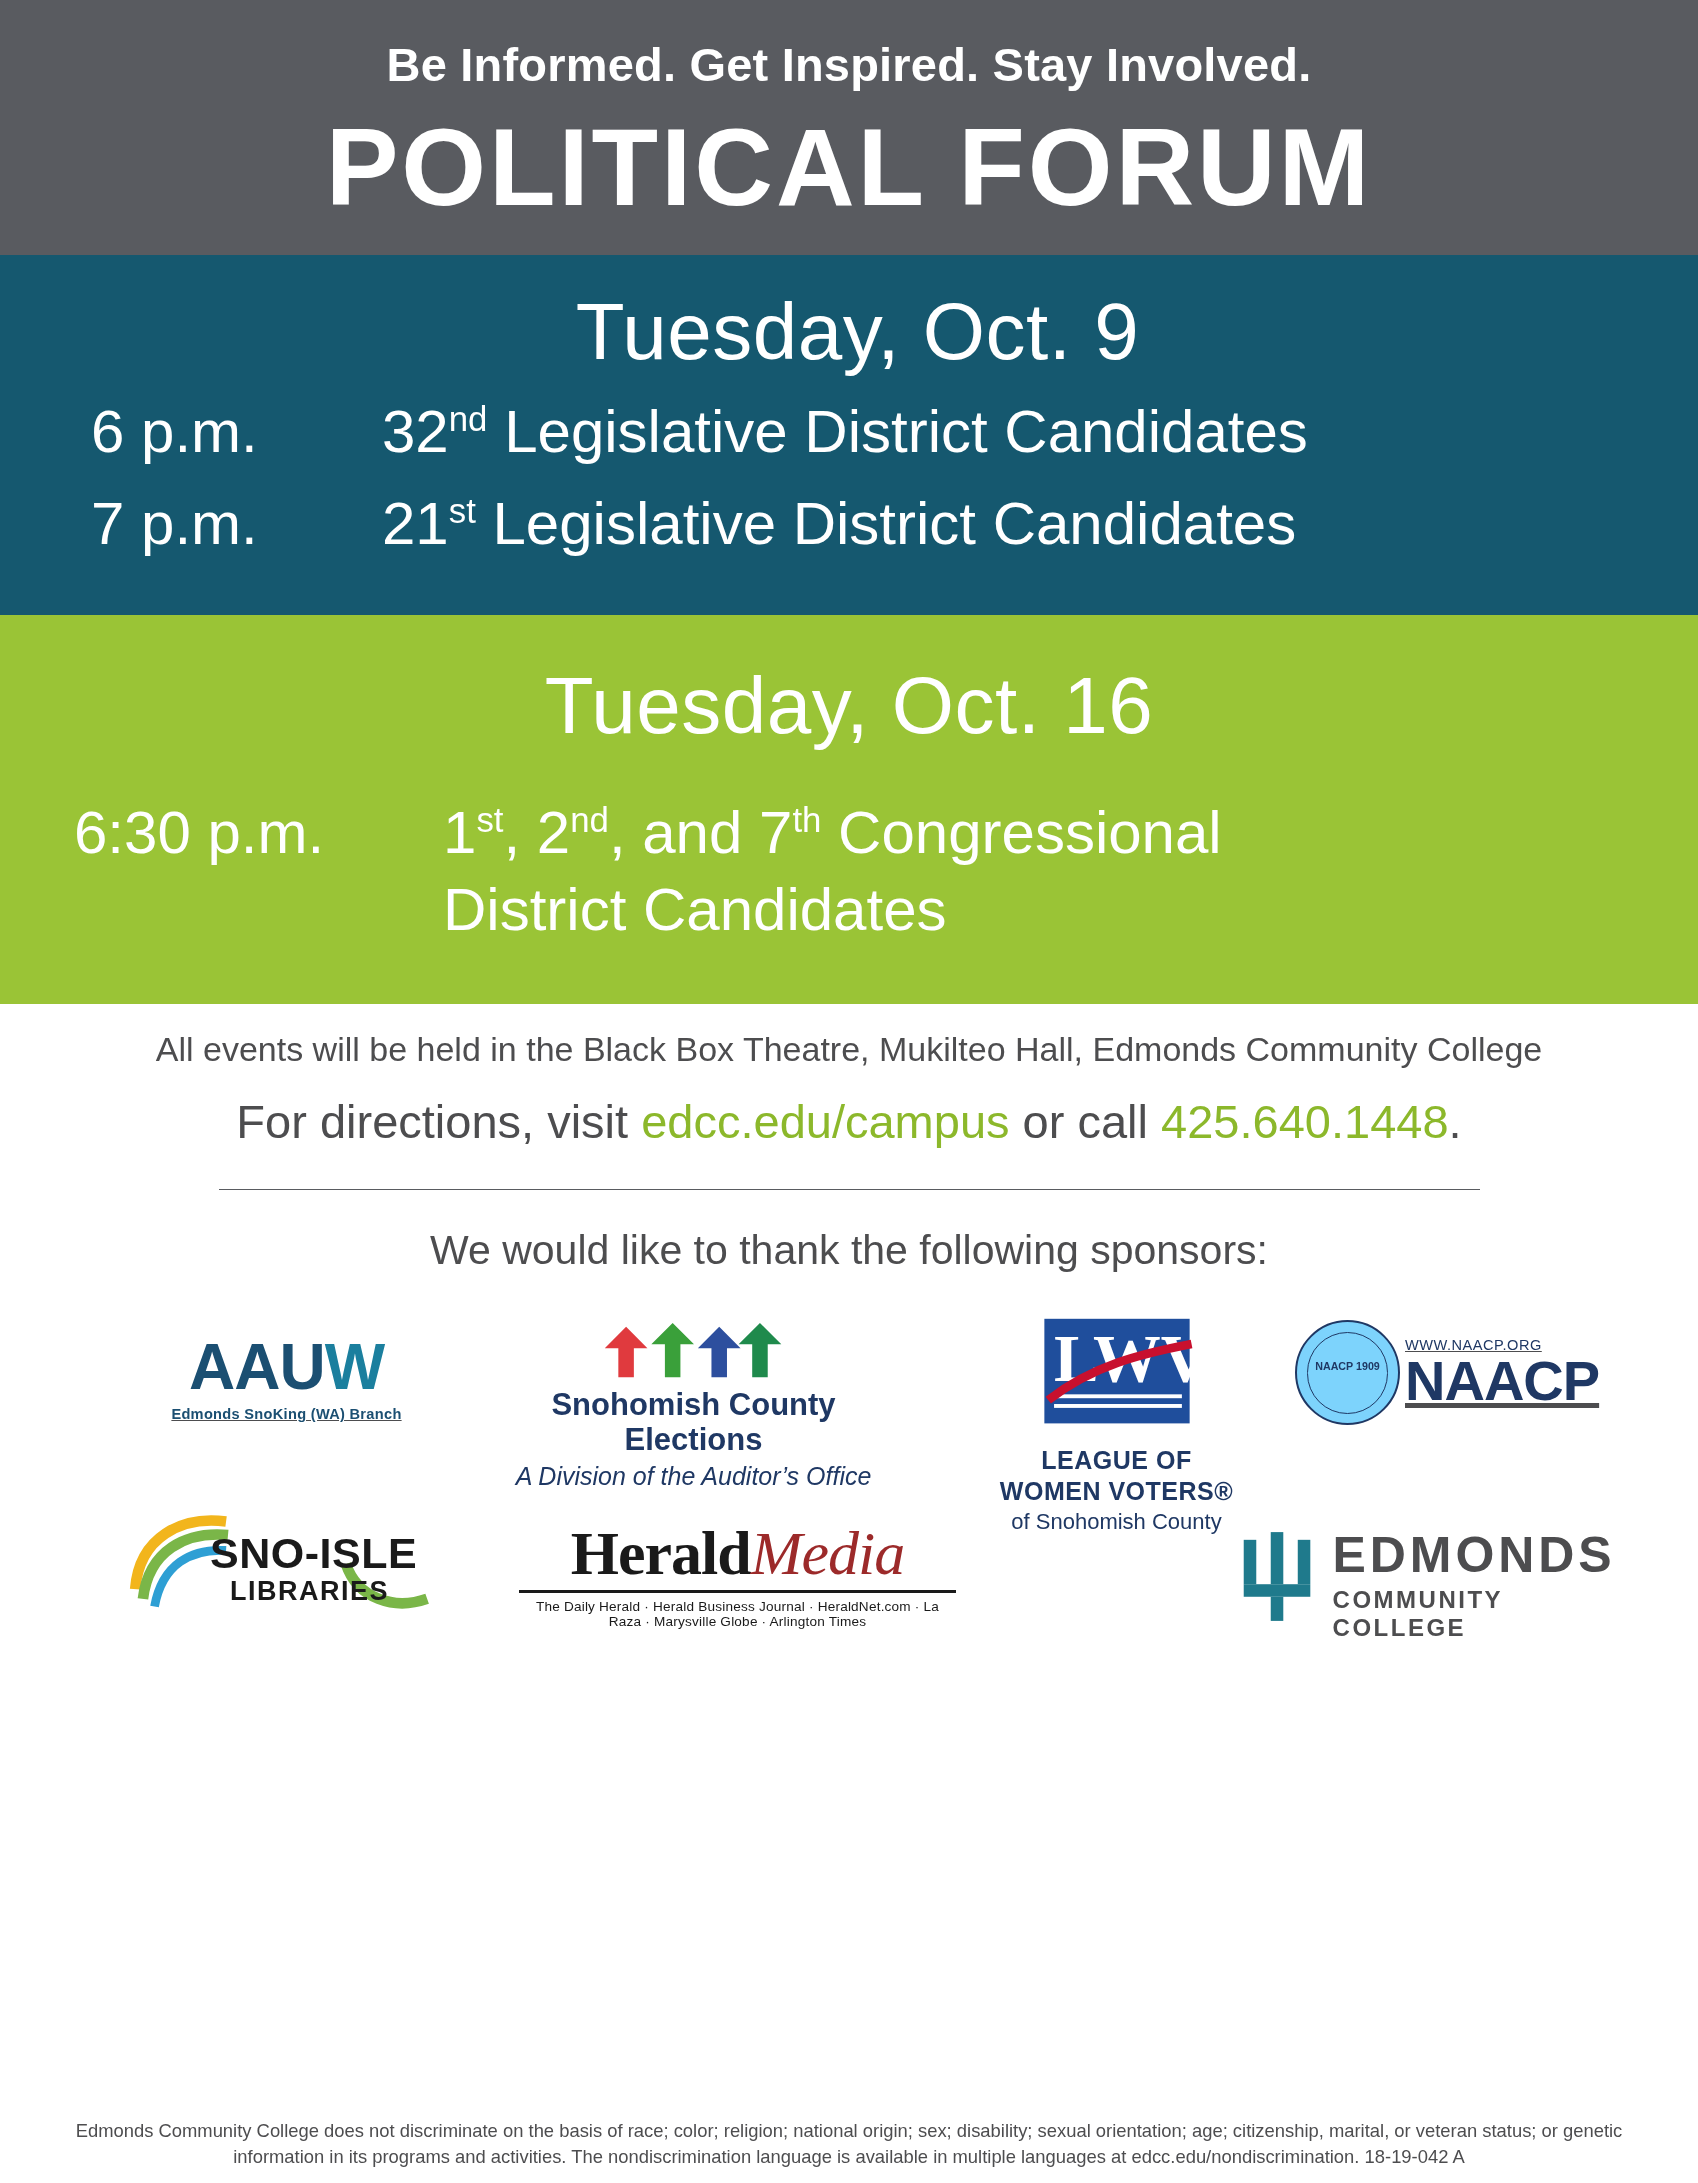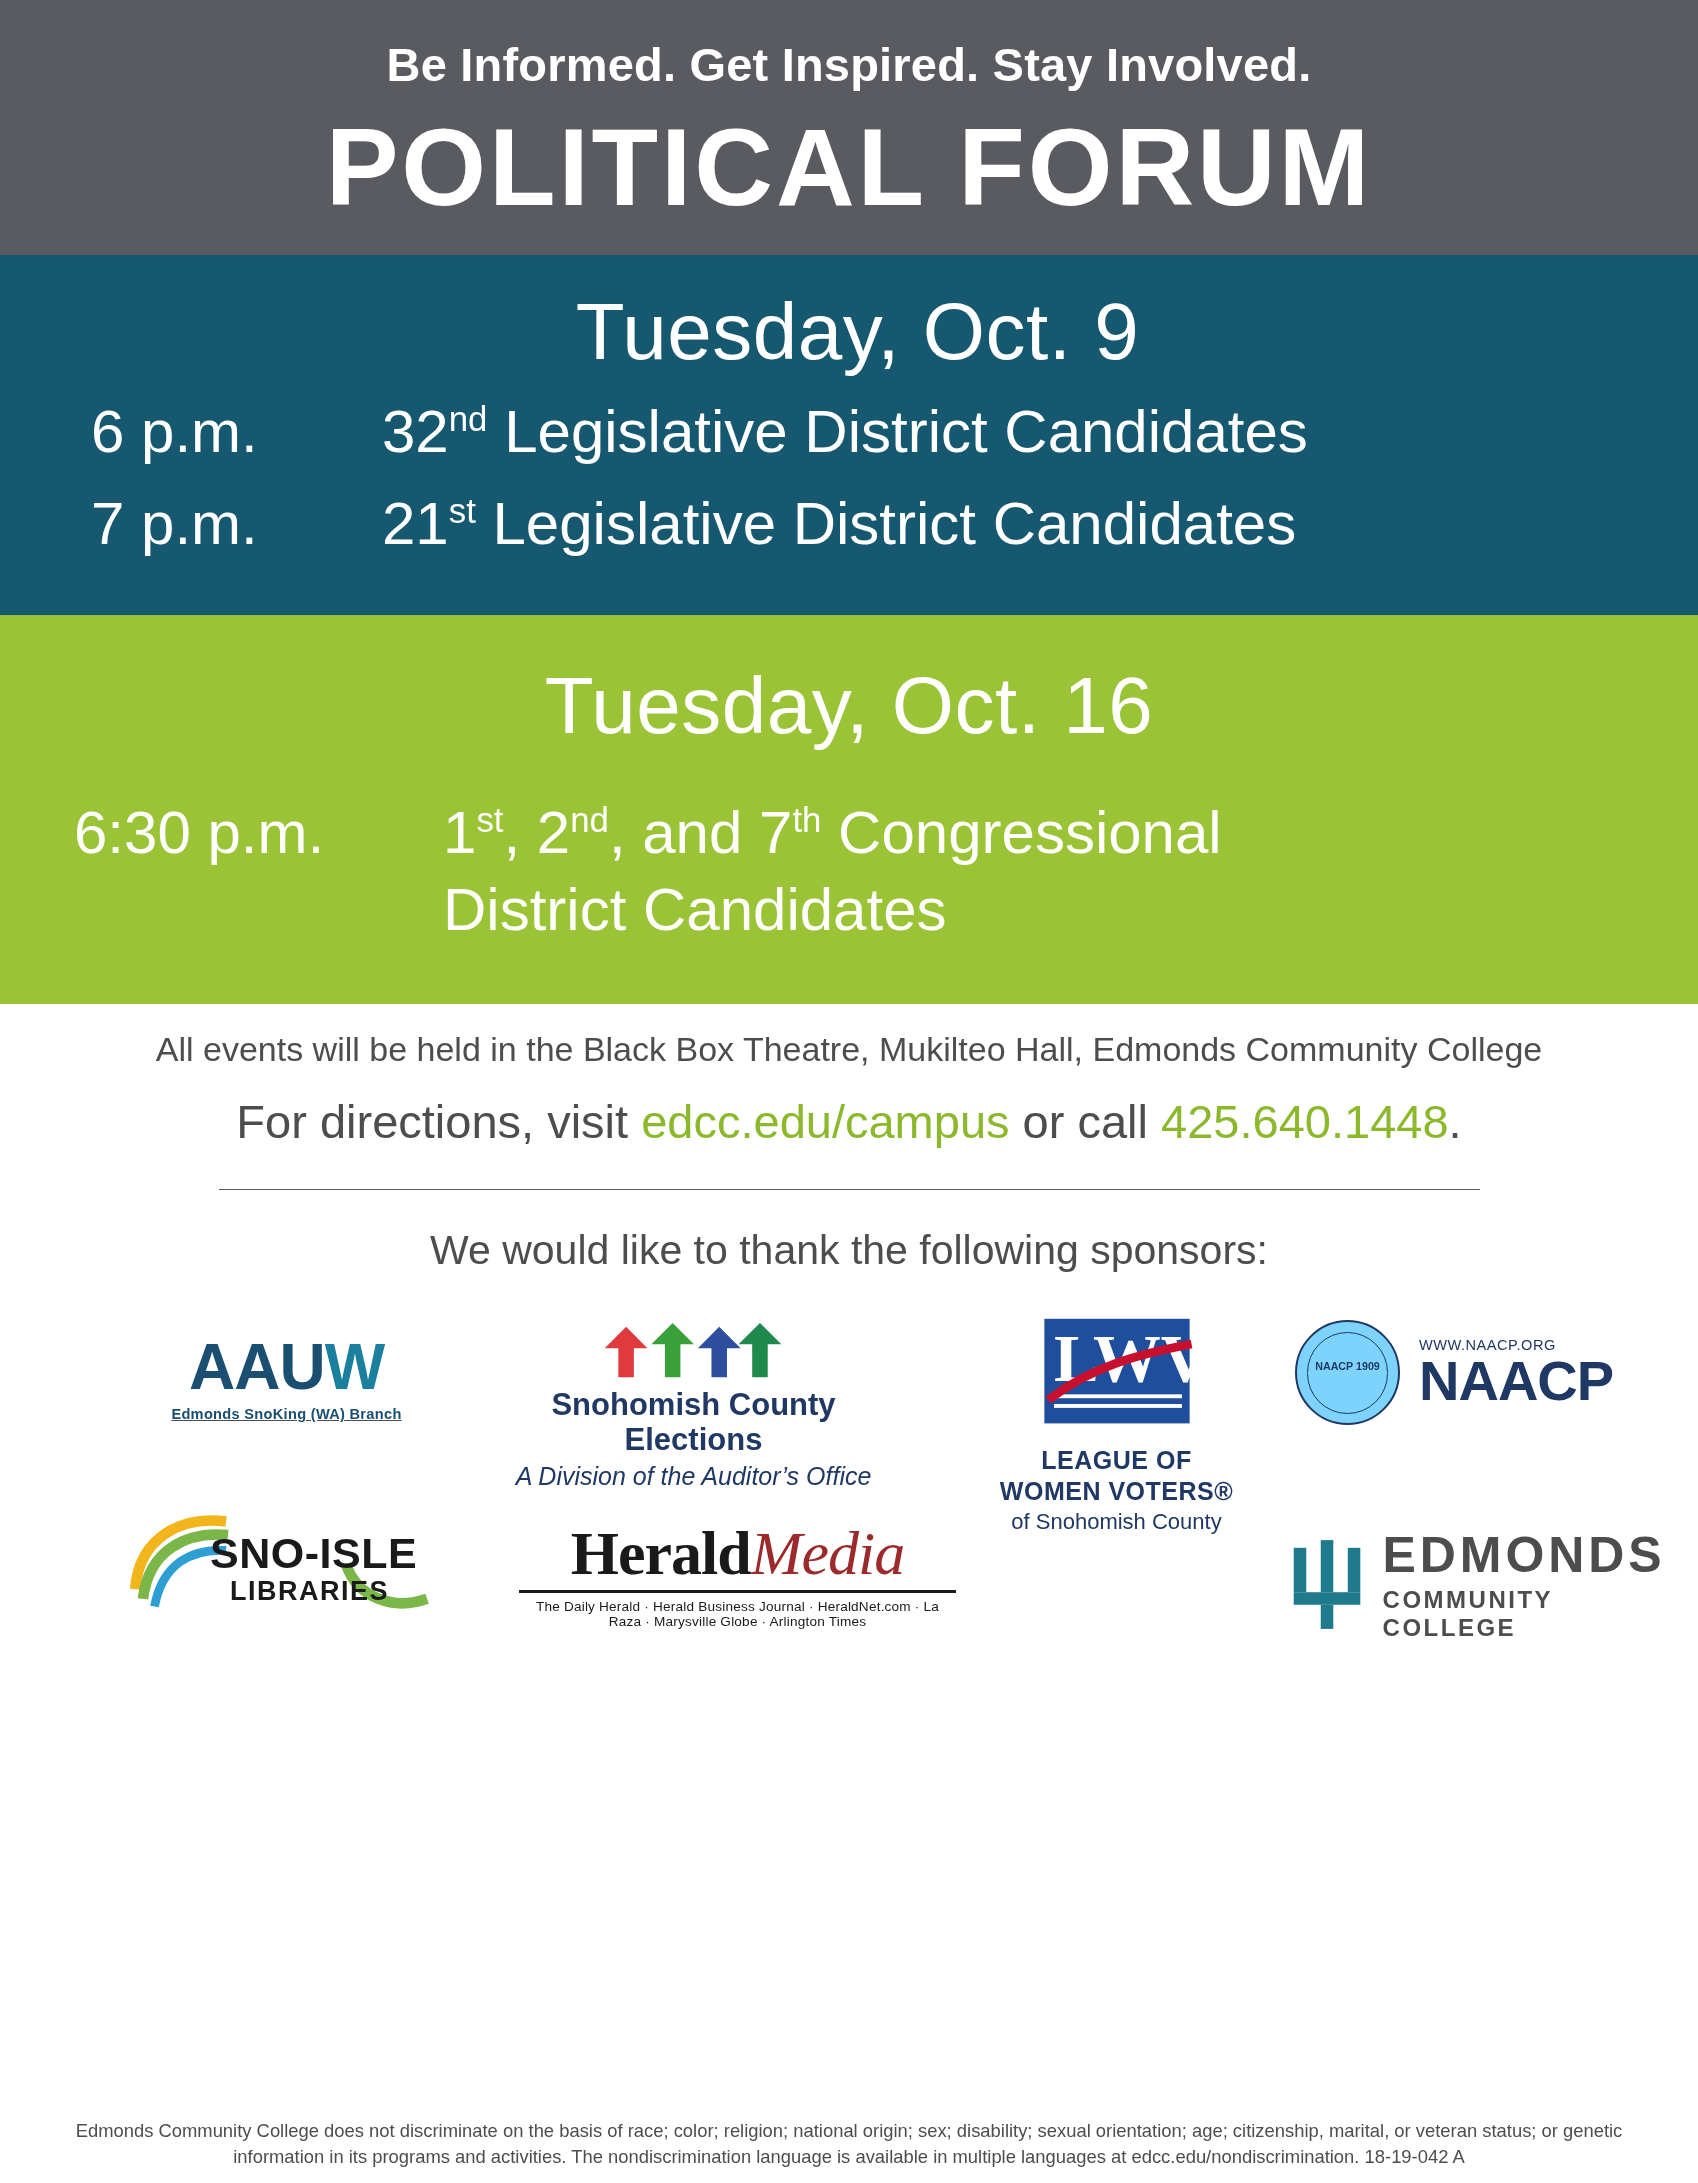--- a/index.html
+++ b/index.html
@@ -209,21 +209,21 @@
   }
   .naacp-seal-txt {
     position: absolute;
     left: 0; right: 0; top: 39px;
     font-size: 10.7px;
     color: #1f3864;
     font-weight: bold;
     text-align: center;
     line-height: 1.1;
   }
-  .naacp-right { margin-left: 19px; text-align: left; }
+  .naacp-right { margin-left: 5px; text-align: left; text-decoration: underline; }
   .naacp-url { font-size: 14.6px; color: #1f3864; letter-spacing: 0.5px; }
   .naacp-word {
     font-size: 56px;
     font-weight: bold;
     color: #1f3864;
     letter-spacing: -1px;
     line-height: 1;
   }
 
   
@@ -273,21 +273,21 @@
     margin-top: 5.8px;
   }
   .herald-list {
     font-size: 13.6px;
     color: #1a1a1a;
     margin-top: 5.8px;
     letter-spacing: 0.2px;
   }
 
   
-  .edcc { left: 1223px; top: 233px; width: 388px; display: flex; align-items: center; }
+  .edcc { left: 1173px; top: 233px; width: 388px; display: flex; }
   .edcc-mark { flex: 0 0 auto; }
   .edcc-txt { margin-left: 13.6px; text-align: left; }
   .edcc-name {
     font-size: 50px;
     font-weight: bold;
     color: #4d4d4f;
     letter-spacing: 3.9px;
     line-height: 1;
   }
   .edcc-sub {

